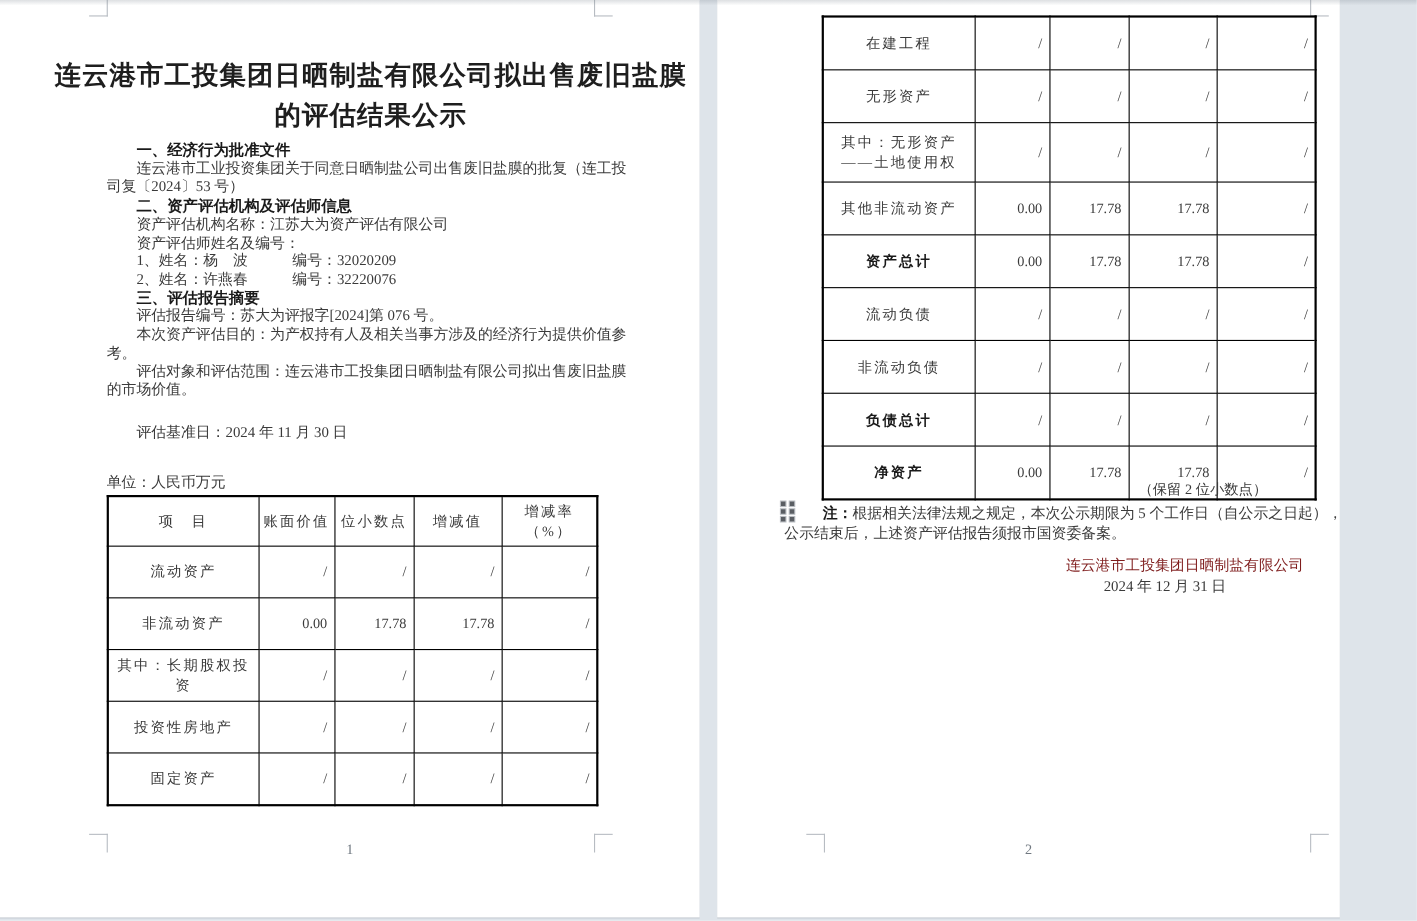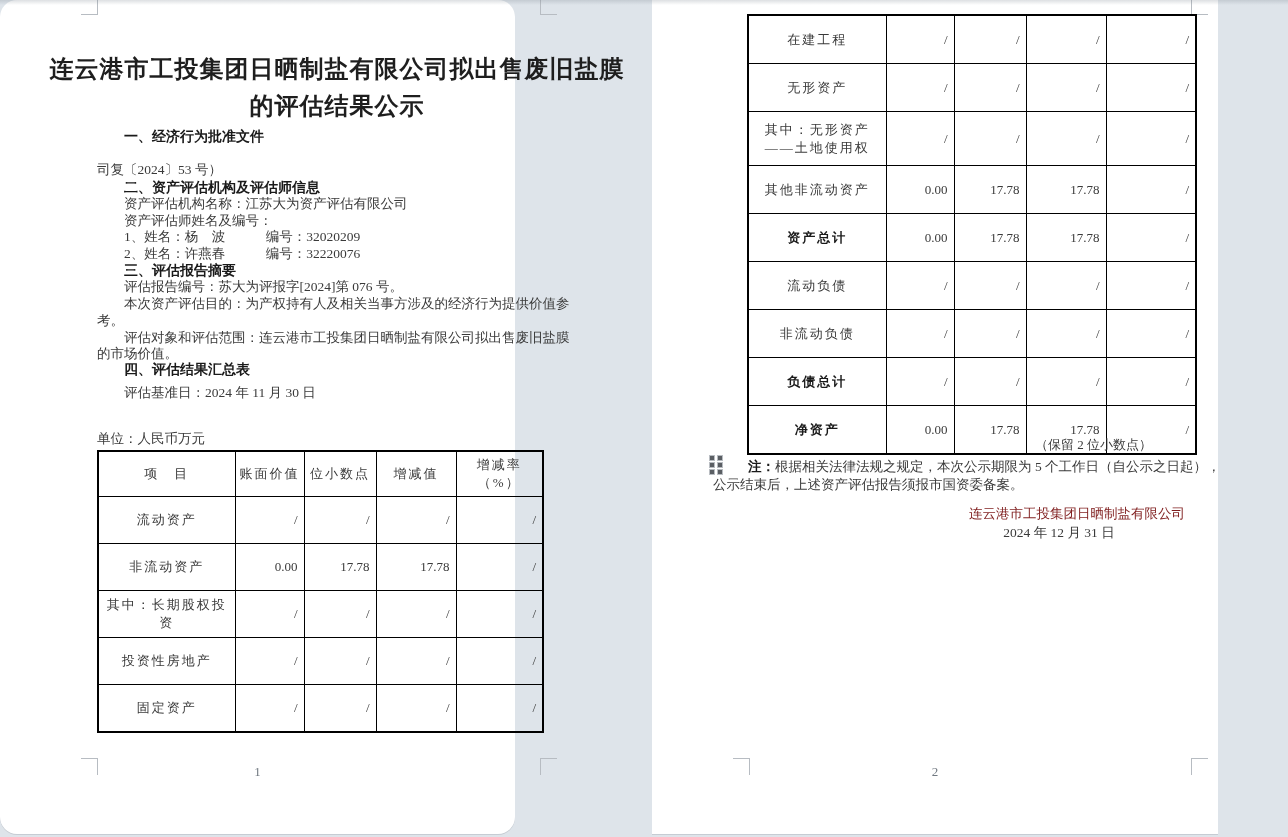--- a/index.html
+++ b/index.html
@@ -10,21 +10,21 @@
   }
   .canvas::before{
     content:"";position:absolute;left:0;top:0;width:100%;height:5px;
     background:linear-gradient(to bottom, rgba(120,130,140,0.25), rgba(120,130,140,0));
     z-index:5;pointer-events:none;
   }
   .page{
     position:absolute;top:0;height:834px;background:#ffffff;
     box-shadow:0 1px 0 #c6ccd3;
   }
-  .page1{left:0;width:515px;border-radius:17px;}
+  .page1{left:0;width:636px;}
   .page2{left:652px;width:566px;}
 
   
   .crop{position:absolute;width:16px;height:14px;pointer-events:none;}
   .crop.tl{border-right:1px solid #b7bcc2;border-bottom:1px solid #b7bcc2;top:0;}
   .crop.tr{border-left:1px solid #b7bcc2;border-bottom:1px solid #b7bcc2;top:0;}
   .crop.bl{border-right:1px solid #b7bcc2;border-top:1px solid #b7bcc2;height:16px;}
   .crop.br{border-left:1px solid #b7bcc2;border-top:1px solid #b7bcc2;height:16px;}
 
   .doc-title{
@@ -111,33 +111,33 @@
     <div class="crop tr" style="left:540px;"></div>
     <div class="crop bl" style="left:81px;top:758px;"></div>
     <div class="crop br" style="left:540px;top:758px;"></div>
 
     <div class="doc-title">
       <div>连云港市工投集团日晒制盐有限公司拟出售废旧盐膜</div>
       <div>的评估结果公示</div>
     </div>
 
     <div class="line h ind" style="top:128px">一、经济行为批准文件</div>
+    <div class="line ind" style="top:145px">连云港市工业投资集团关于同意日晒制盐公司出售废旧盐膜的批复（连工投</div>
     <div class="line" style="top:162px">司复〔2024〕53 号）</div>
     <div class="line h ind" style="top:179px">二、资产评估机构及评估师信息</div>
     <div class="line ind" style="top:196px">资产评估机构名称：江苏大为资产评估有限公司</div>
     <div class="line ind" style="top:213px">资产评估师姓名及编号：</div>
     <div class="line ind" style="top:229px">1、姓名：杨　波　　　编号：32020209</div>
     <div class="line ind" style="top:246px">2、姓名：许燕春　　　编号：32220076</div>
     <div class="line h ind" style="top:262px">三、评估报告摘要</div>
     <div class="line ind" style="top:279px">评估报告编号：苏大为评报字[2024]第 076 号。</div>
     <div class="line ind" style="top:296px">本次资产评估目的：为产权持有人及相关当事方涉及的经济行为提供价值参</div>
     <div class="line" style="top:313px">考。</div>
     <div class="line ind" style="top:330px">评估对象和评估范围：连云港市工投集团日晒制盐有限公司拟出售废旧盐膜</div>
     <div class="line" style="top:346px">的市场价值。</div>
-    <div class="line h ind" style="top:361px">四、评估结果汇总表</div>
     <div class="line ind" style="top:385px">评估基准日：2024 年 11 月 30 日</div>
 
     <div class="unit-line">单位：人民币万元</div>
 
     <table class="val-table t1">
       <colgroup>
         <col style="width:137px">
           <col style="width:69px">
           <col style="width:72px">
         <col style="width:80px">

